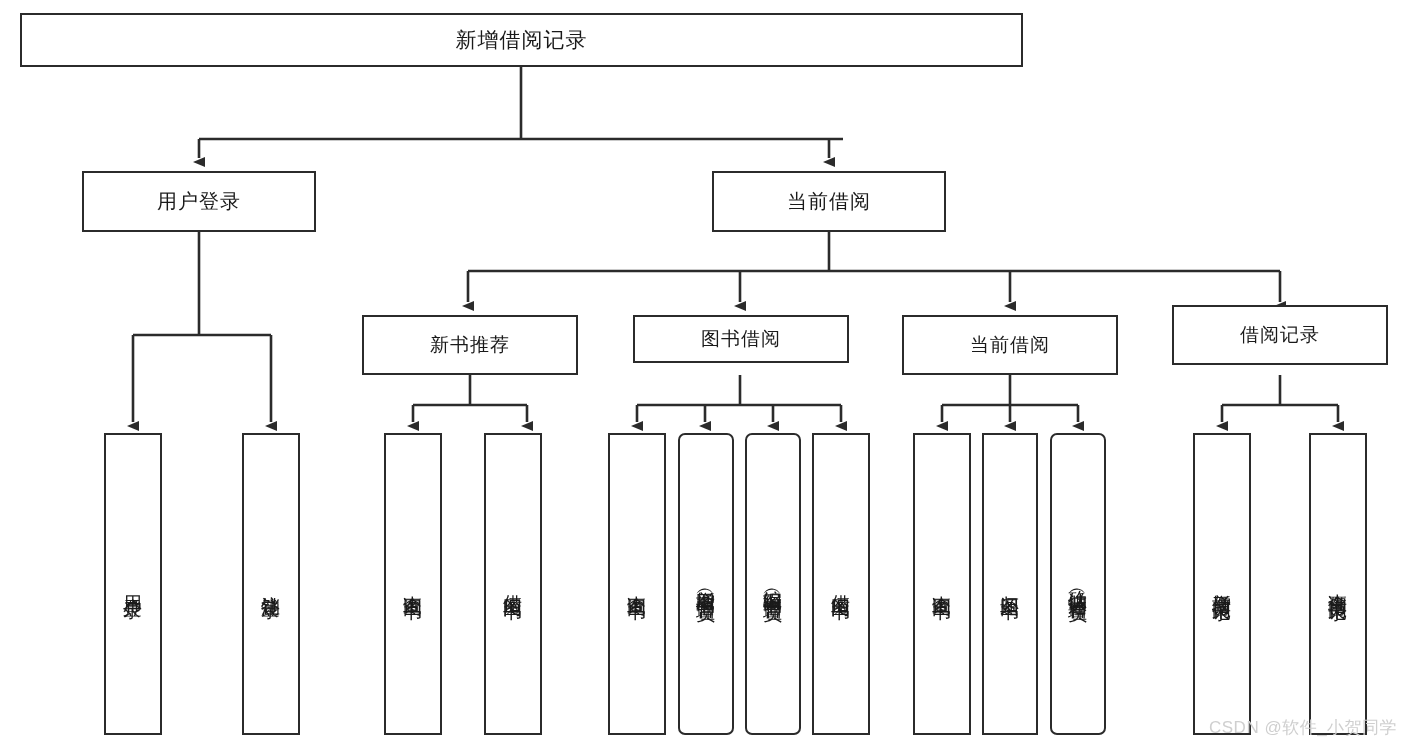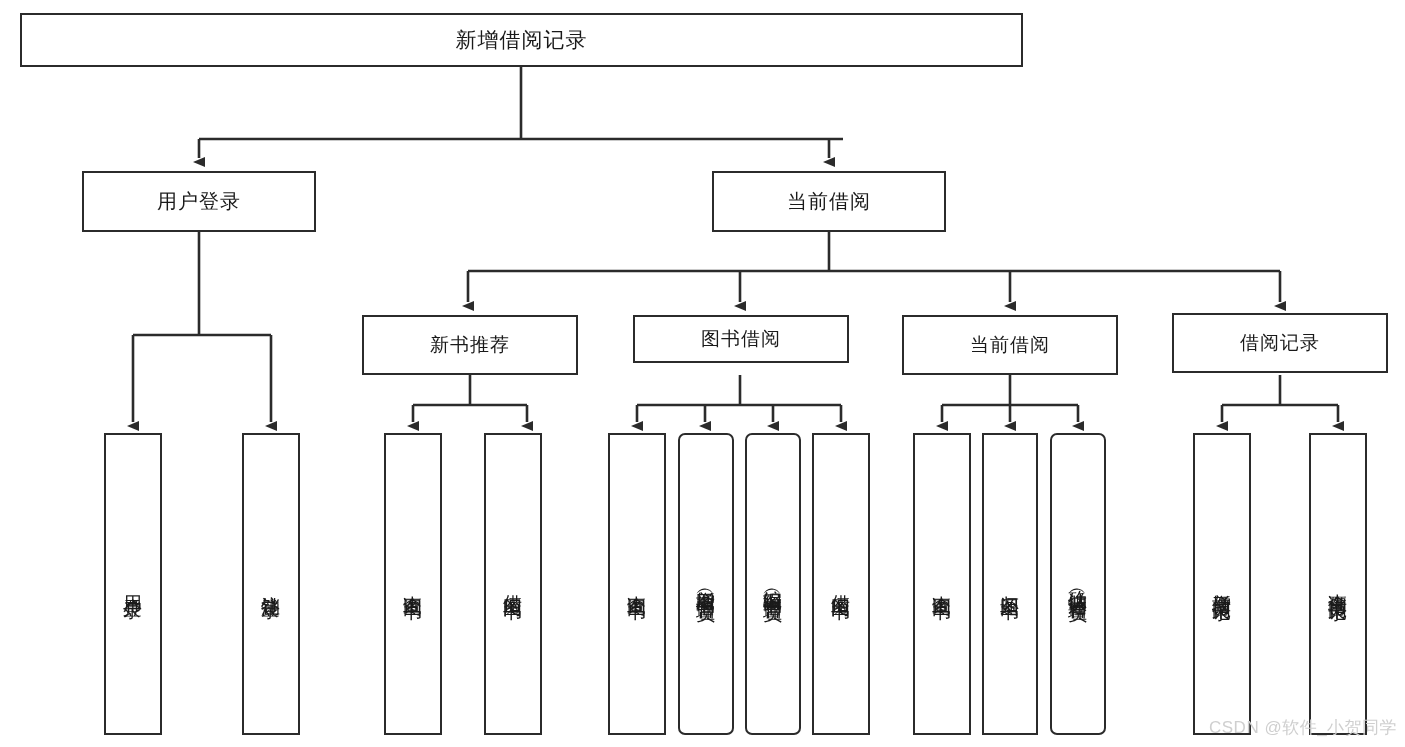--- a/index.html
+++ b/index.html
@@ -117,21 +117,21 @@
 
   <div class="node lvl2" style="left:362px;top:315px;width:216px;height:60px;">
     <span class="cap">新书推荐</span>
   </div>
   <div class="node lvl2" style="left:633px;top:315px;width:216px;height:48px;">
     <span class="cap">图书借阅</span>
   </div>
   <div class="node lvl2" style="left:902px;top:315px;width:216px;height:60px;">
     <span class="cap">当前借阅</span>
   </div>
-  <div class="node lvl2" style="left:1172px;top:313px;width:216px;height:60px;">
+  <div class="node lvl2" style="left:1172px;top:305px;width:216px;height:60px;">
     <span class="cap">借阅记录</span>
   </div>
 
   <div class="node leaf" style="left:104px;top:433px;width:58px;height:302px;">
     <span class="cap">用户登录</span>
   </div>
   <div class="node leaf" style="left:242px;top:433px;width:58px;height:302px;">
     <span class="cap">注销登录</span>
   </div>
 

